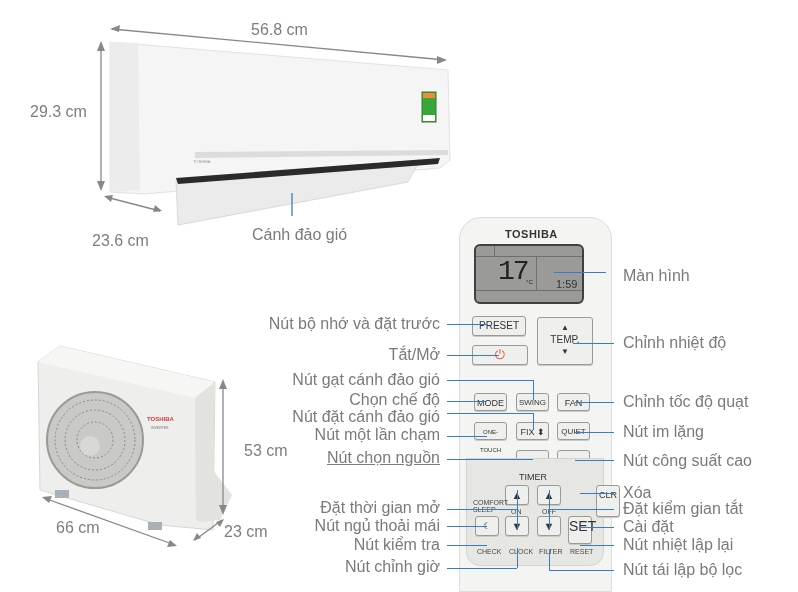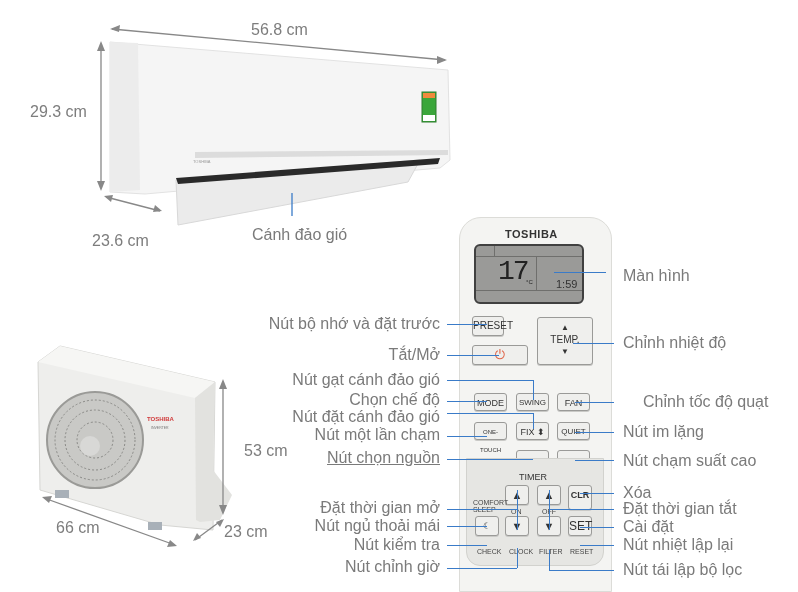--- a/index.html
+++ b/index.html
@@ -87,49 +87,49 @@
 <div class="lcd">
   <div class="abs" style="left:0;top:10px;width:106px;height:1px;background:#6f6f6d;"></div>
   <div class="abs" style="left:0;top:44px;width:106px;height:1px;background:#6f6f6d;"></div>
   <div class="abs" style="left:18px;top:0;width:1px;height:10px;background:#6f6f6d;"></div>
   <div class="abs" style="left:60px;top:10px;width:1px;height:34px;background:#6f6f6d;"></div>
   <span class="abs" style="left:22px;top:10px;font-size:28px;color:#222;font-family:'Liberation Mono',monospace;letter-spacing:-2px;">17</span>
   <span class="abs" style="left:50px;top:33px;font-size:6px;color:#222;">°C</span>
   <span class="abs" style="left:80px;top:32px;font-size:11px;color:#333;">1:59</span>
 </div>
 
-<div class="btn" style="left:472px;top:316px;width:32px;height:20px;">PRESET</div>
+<div class="btn" style="left:472px;top:316px;width:54px;height:20px;">PRESET</div>
 <div class="btn" style="left:472px;top:345px;width:56px;height:20px;color:#e0664a;font-size:13px;">⏻</div>
 <div class="btn" style="left:537px;top:317px;width:56px;height:48px;">
   <div style="font-size:8px;line-height:12px;margin-top:4px;">▲</div>
   <div style="font-size:10px;line-height:12px;">TEMP.</div>
   <div style="font-size:8px;line-height:12px;">▼</div>
 </div>
 
 <div class="btn" style="left:474px;top:393px;width:33px;height:18px;font-size:9px;">MODE</div>
 <div class="btn" style="left:516px;top:393px;width:33px;height:18px;font-size:8px;">SWING</div>
 <div class="btn" style="left:557px;top:393px;width:33px;height:18px;font-size:9px;">FAN</div>
 <div class="btn small" style="left:474px;top:422px;width:33px;height:18px;font-size:6px;">ONE-TOUCH</div>
 <div class="btn" style="left:516px;top:422px;width:33px;height:18px;font-size:9px;">FIX ⬍</div>
 <div class="btn" style="left:557px;top:422px;width:33px;height:18px;font-size:8px;">QUIET</div>
 <div class="btn small" style="left:516px;top:450px;width:33px;height:18px;font-size:6px;">POWER-SEL</div>
 <div class="btn small" style="left:557px;top:450px;width:33px;height:18px;font-size:6px;">HI POWER</div>
 
 <div class="panel"></div>
 <span class="tiny" style="left:519px;top:472px;font-size:9px;color:#333;">TIMER</span>
 <div class="btn" style="left:505px;top:485px;width:24px;height:20px;font-size:11px;">▲</div>
 <div class="btn" style="left:537px;top:485px;width:24px;height:20px;font-size:11px;">▲</div>
-<div class="btn" style="left:568px;top:485px;width:24px;height:25px;font-size:9px;font-weight:bold;">CLR</div>
+<div class="btn" style="left:596px;top:485px;width:24px;height:32px;font-size:9px;">CLR</div>
 <span class="tiny" style="left:473px;top:499px;width:30px;white-space:normal;line-height:7px;">COMFORT SLEEP</span>
 <span class="tiny" style="left:511px;top:508px;">ON</span>
 <span class="tiny" style="left:542px;top:508px;">OFF</span>
 <div class="btn" style="left:475px;top:516px;width:24px;height:20px;font-size:9px;">☾</div>
 <div class="btn" style="left:505px;top:516px;width:24px;height:20px;font-size:11px;">▼</div>
 <div class="btn" style="left:537px;top:516px;width:24px;height:20px;font-size:11px;">▼</div>
-<div class="btn" style="left:568px;top:516px;width:24px;height:20px;font-size:12px;text-align:center;">SET</div>
+<div class="btn" style="left:568px;top:516px;width:24px;height:28px;font-size:14px;text-align:center;">SET</div>
 <span class="tiny" style="left:477px;top:548px;">CHECK</span>
 <span class="tiny" style="left:509px;top:548px;">CLOCK</span>
 <span class="tiny" style="left:539px;top:548px;">FILTER</span>
 <span class="tiny" style="left:570px;top:548px;">RESET</span>
 
 <div class="leader" style="left:447px;top:324px;width:40px;height:1px;"></div>
 <div class="leader" style="left:447px;top:355px;width:52px;height:1px;"></div>
 <div class="leader" style="left:447px;top:380px;width:86px;height:1px;"></div>
 <div class="leader" style="left:533px;top:380px;width:1px;height:20px;"></div>
 <div class="leader" style="left:447px;top:401px;width:40px;height:1px;"></div>
@@ -164,20 +164,20 @@
 <div class="lbl r" style="right:358px;top:408px;">Nút đặt cánh đảo gió</div>
 <div class="lbl r" style="right:358px;top:426px;padding-left:36px;">Nút một lần chạm</div>
 <div class="lbl r" style="right:358px;top:449px;text-decoration:underline;">Nút chọn nguồn</div>
 <div class="lbl r" style="right:358px;top:499px;">Đặt thời gian mở</div>
 <div class="lbl r" style="right:358px;top:517px;">Nút ngủ thoải mái</div>
 <div class="lbl r" style="right:358px;top:536px;">Nút kiểm tra</div>
 <div class="lbl r" style="right:358px;top:558px;">Nút chỉnh giờ</div>
 
 <div class="lbl" style="left:623px;top:267px;">Màn hình</div>
 <div class="lbl" style="left:623px;top:334px;">Chỉnh nhiệt độ</div>
-<div class="lbl" style="left:623px;top:393px;margin-left:20px;">Chỉnh tốc độ quạt</div>
+<div class="lbl" style="left:623px;top:393px;">Chỉnh tốc độ quạt</div>
 <div class="lbl" style="left:623px;top:423px;">Nút im lặng</div>
-<div class="lbl" style="left:623px;top:452px;">Nút chạm suất cao</div>
+<div class="lbl" style="left:623px;top:452px;">Nút công suất cao</div>
 <div class="lbl" style="left:623px;top:484px;">Xóa</div>
-<div class="lbl" style="left:623px;top:500px;">Đặt thời gian tắt</div>
+<div class="lbl" style="left:623px;top:500px;">Đặt kiểm gian tắt</div>
 <div class="lbl" style="left:623px;top:518px;">Cài đặt</div>
 <div class="lbl" style="left:623px;top:536px;">Nút nhiệt lập lại</div>
 <div class="lbl" style="left:623px;top:561px;">Nút tái lập bộ lọc</div>
 
 </body></html>

